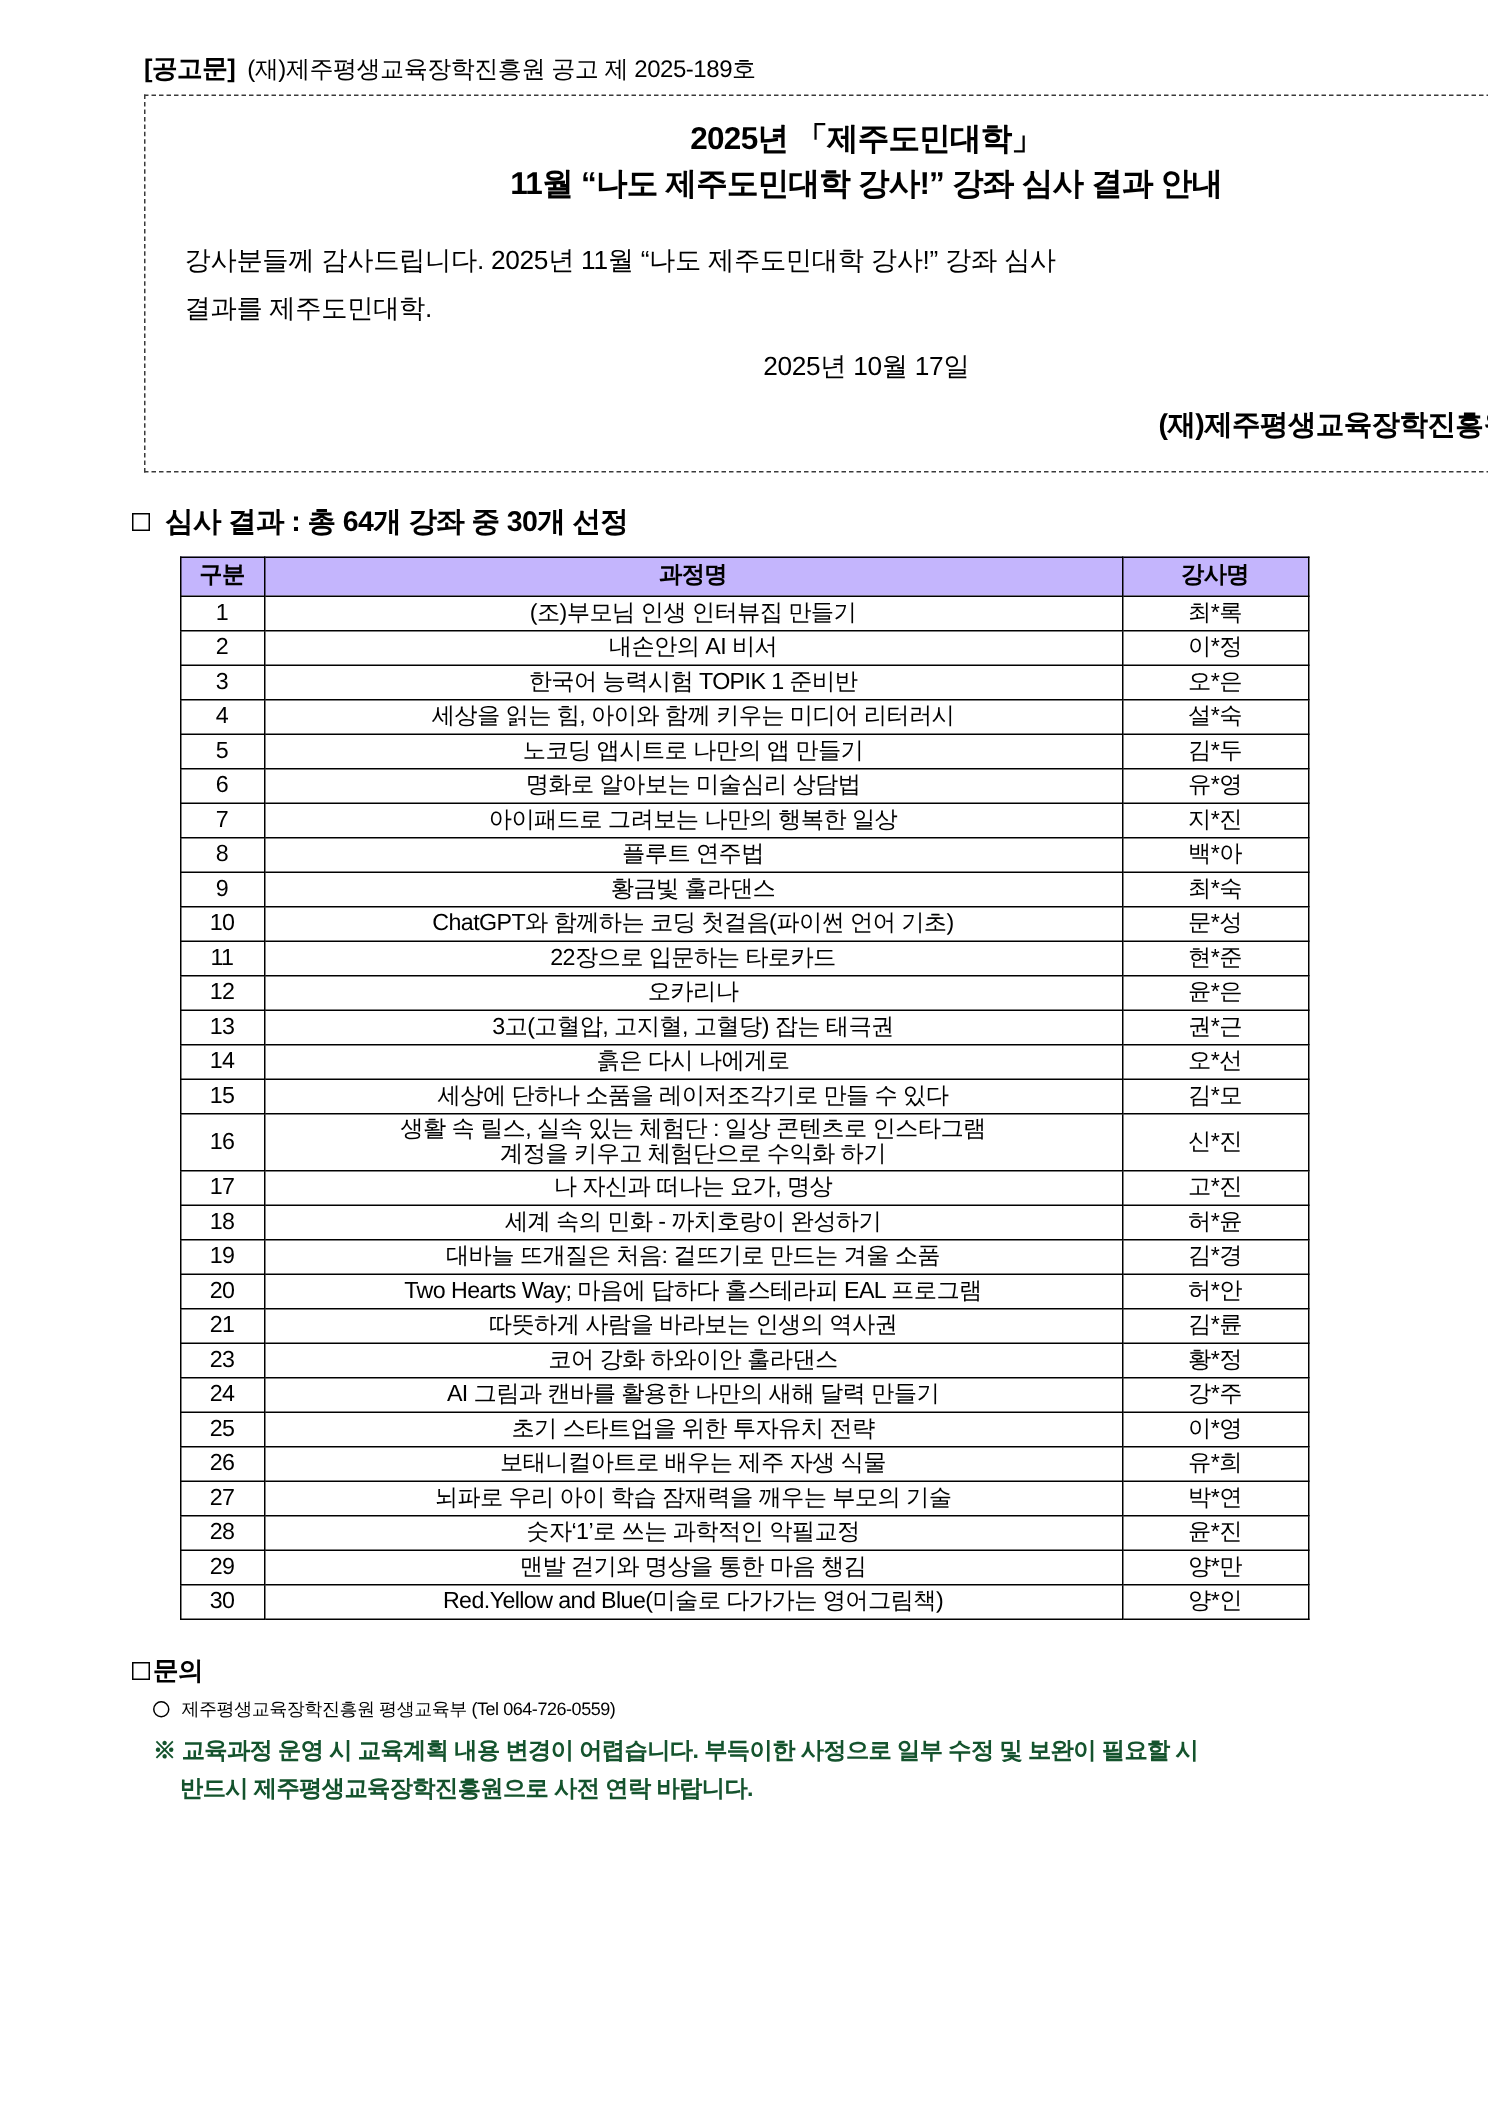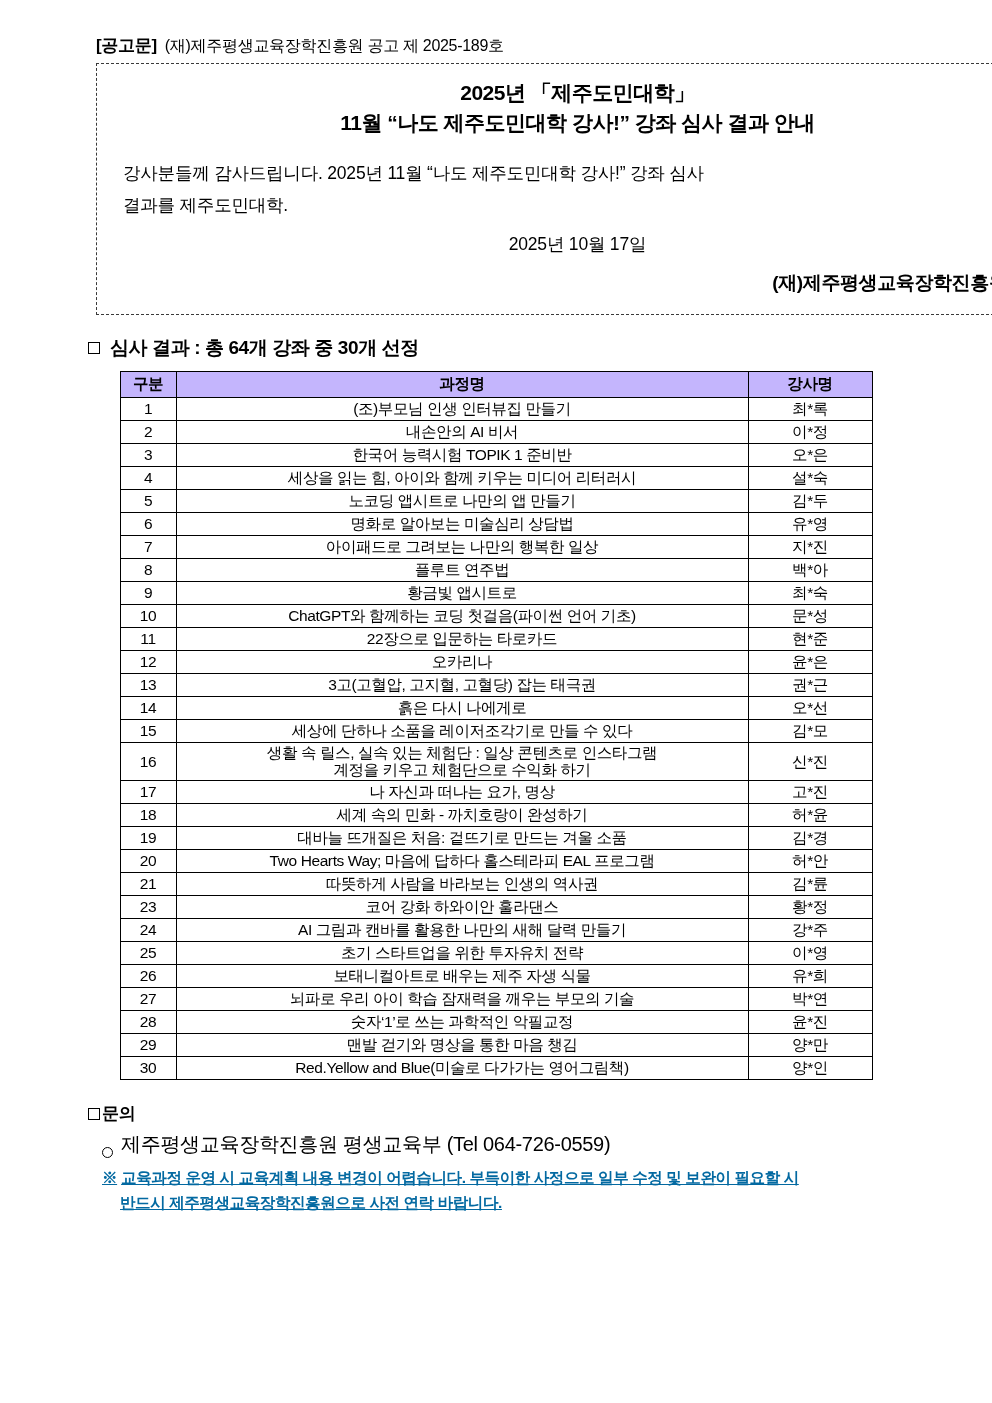--- a/index.html
+++ b/index.html
@@ -144,44 +144,43 @@
   .footer-head {
     font-size: 17px;
     font-weight: bold;
     letter-spacing: -0.3px;
     display: flex;
     align-items: center;
     gap: 2px;
     margin-bottom: 6px;
   }
   .footer-contact {
-    font-size: 20px;
+    font-size: 12px;
     letter-spacing: -0.3px;
     margin-left: 14px;
     display: flex;
-    align-items: flex-end;
+    align-items: center;
     gap: 8px;
   }
   .circ {
     display: inline-block;
     width: 11px;
     height: 11px;
     border: 1.5px solid #000;
     border-radius: 50%;
     box-sizing: border-box;
   }
   .footer-warning {
     margin-top: 8px;
     margin-left: 14px;
-    color: #0369a1;
+    color: #14532d;
     font-size: 15.5px;
     font-weight: bold;
     letter-spacing: -0.4px;
     line-height: 1.6;
-    text-decoration: underline;
   }
   .footer-warning .star { margin-right: 4px; }
   .footer-warning .l2 { display: block; margin-left: 18px; }
 </style>
 </head>
 <body>
 
 <div class="page">
 
   <div class="doc-header">
@@ -254,21 +253,21 @@
           <td>아이패드로 그려보는 나만의 행복한 일상</td>
           <td>지*진</td>
         </tr>
       <tr>
           <td>8</td>
           <td>플루트 연주법</td>
           <td>백*아</td>
         </tr>
       <tr>
           <td>9</td>
-          <td>황금빛 앱시트로</td>
+          <td>황금빛 훌라댄스</td>
           <td>최*숙</td>
         </tr>
       <tr>
           <td>10</td>
           <td>ChatGPT와 함께하는 코딩 첫걸음(파이썬 언어 기초)</td>
           <td>문*성</td>
         </tr>
       <tr>
           <td>11</td>
           <td>22장으로 입문하는 타로카드</td>

